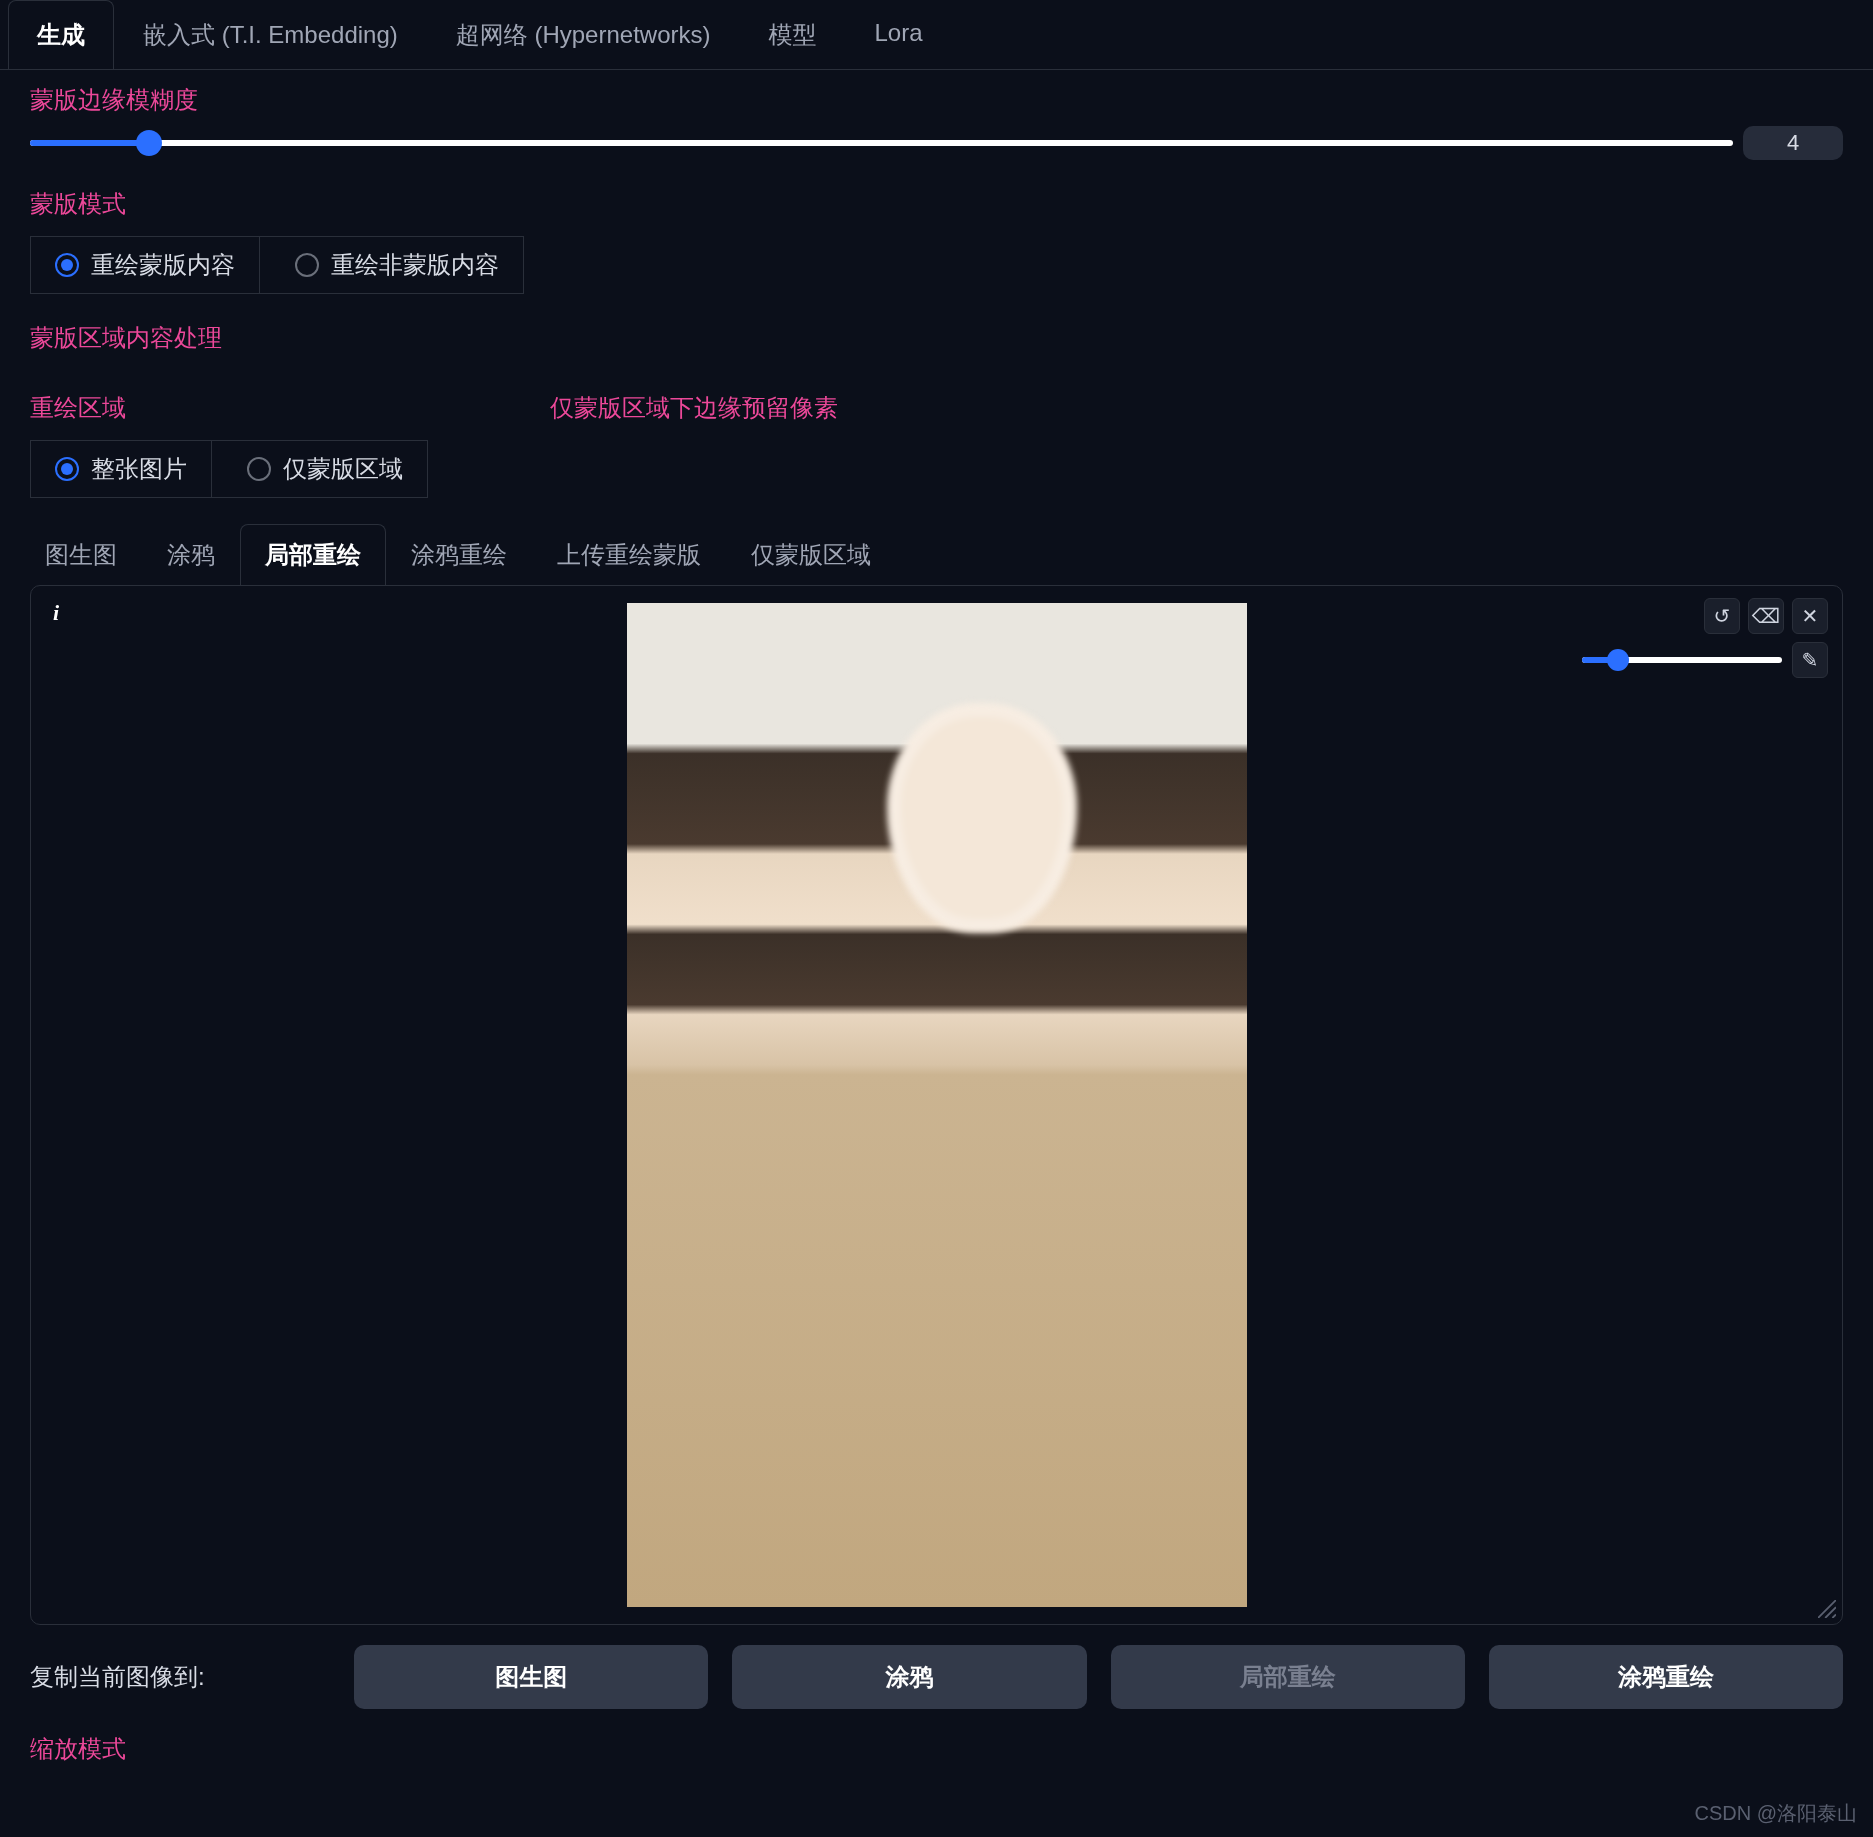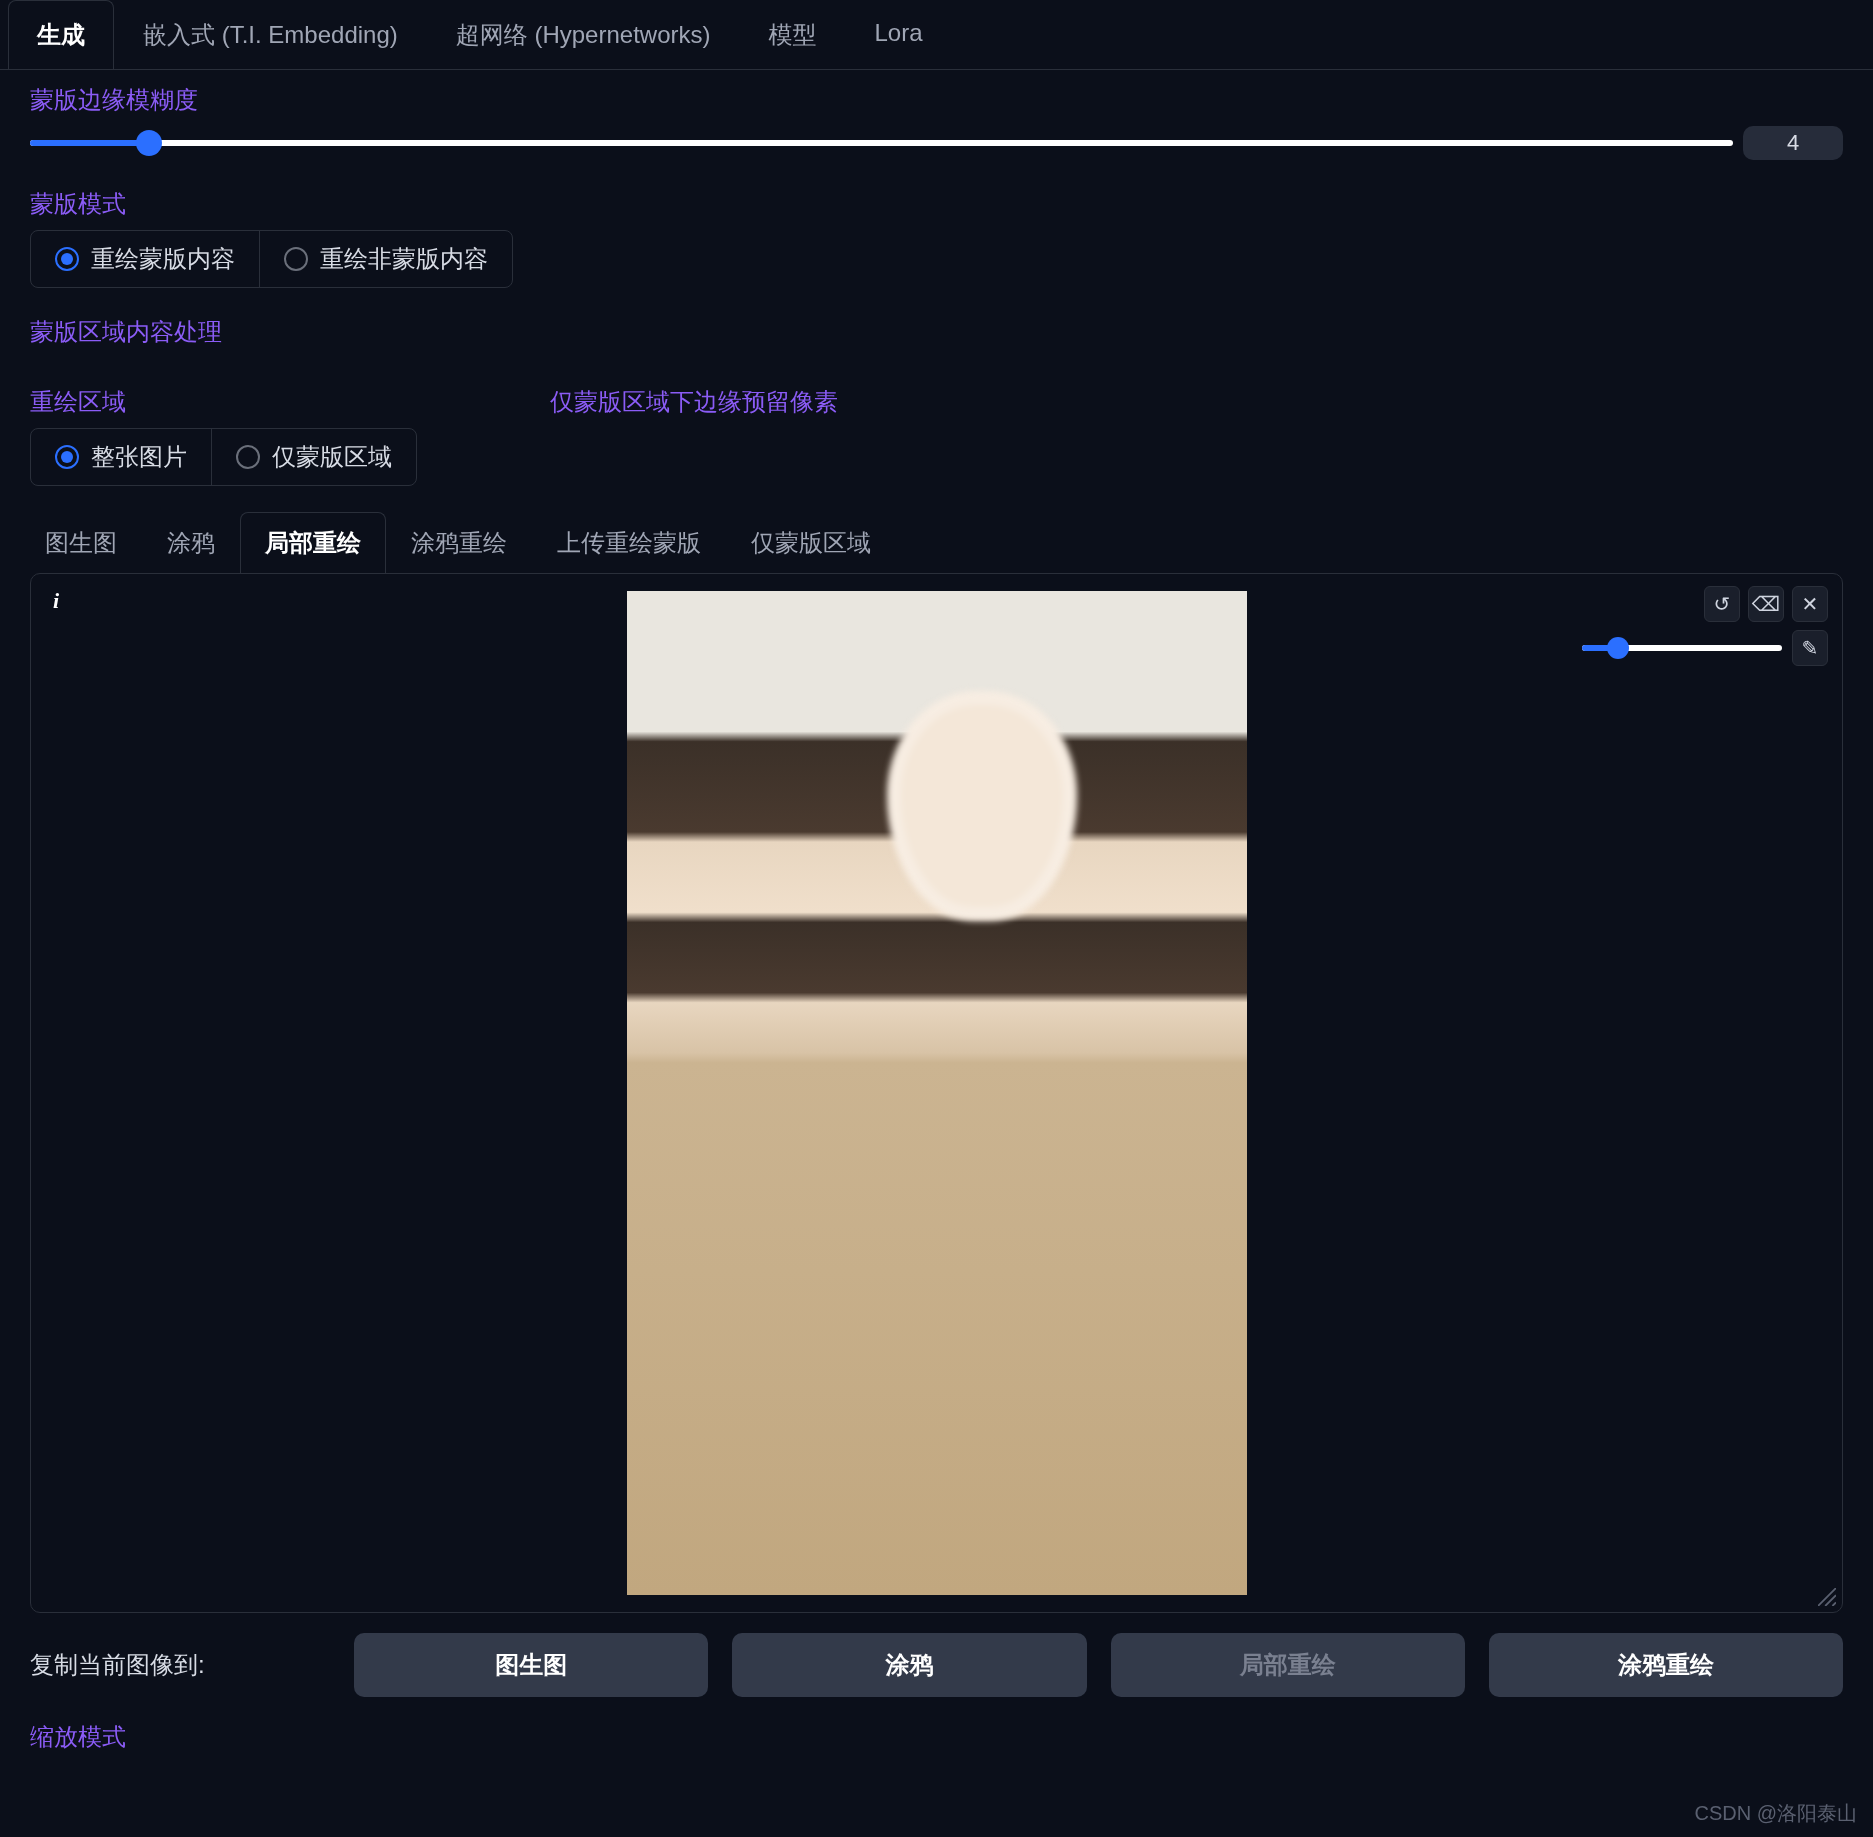--- a/index.html
+++ b/index.html
@@ -25,21 +25,21 @@
   border-bottom: none;
   border-radius: 8px 8px 0 0;
 }
 .tabs-top .tab.active {
   color: #fff;
   border-color: #2a2f3a;
   background: #0b0f1a;
   font-weight: 600;
 }
 .panel { padding: 14px 30px; }
-.label { color: #8b5cf6; font-size: 24px; margin-bottom: 10px; }
+.label { color: #ec4899; font-size: 24px; margin-bottom: 10px; }
 .slider-row { display: flex; align-items: center; gap: 10px; }
 .slider-track {
   position: relative;
   flex: 1;
   height: 6px;
   background: #fff;
   border-radius: 3px;
 }
 .slider-fill {
   position: absolute; left: 0; top: 0; bottom: 0;
@@ -58,22 +58,24 @@
   background: #262c3a;
   color: #d8dce5;
   text-align: center;
   padding: 4px 12px;
   border-radius: 10px;
   font-size: 22px;
 }
 .radio-group {
   display: inline-flex;
   border: 1px solid #2a2f3a;
-  border-radius: 8px;
+  border-radius: 0;
   overflow: hidden;
+  margin-top: 6px;
+  gap: 11px;
 }
 .radio-opt {
   display: flex; align-items: center; gap: 12px;
   padding: 12px 24px;
   border-right: 1px solid #2a2f3a;
   cursor: pointer;
 }
 .radio-opt:last-child { border-right: none; }
 .radio-circle {
   width: 24px; height: 24px;

